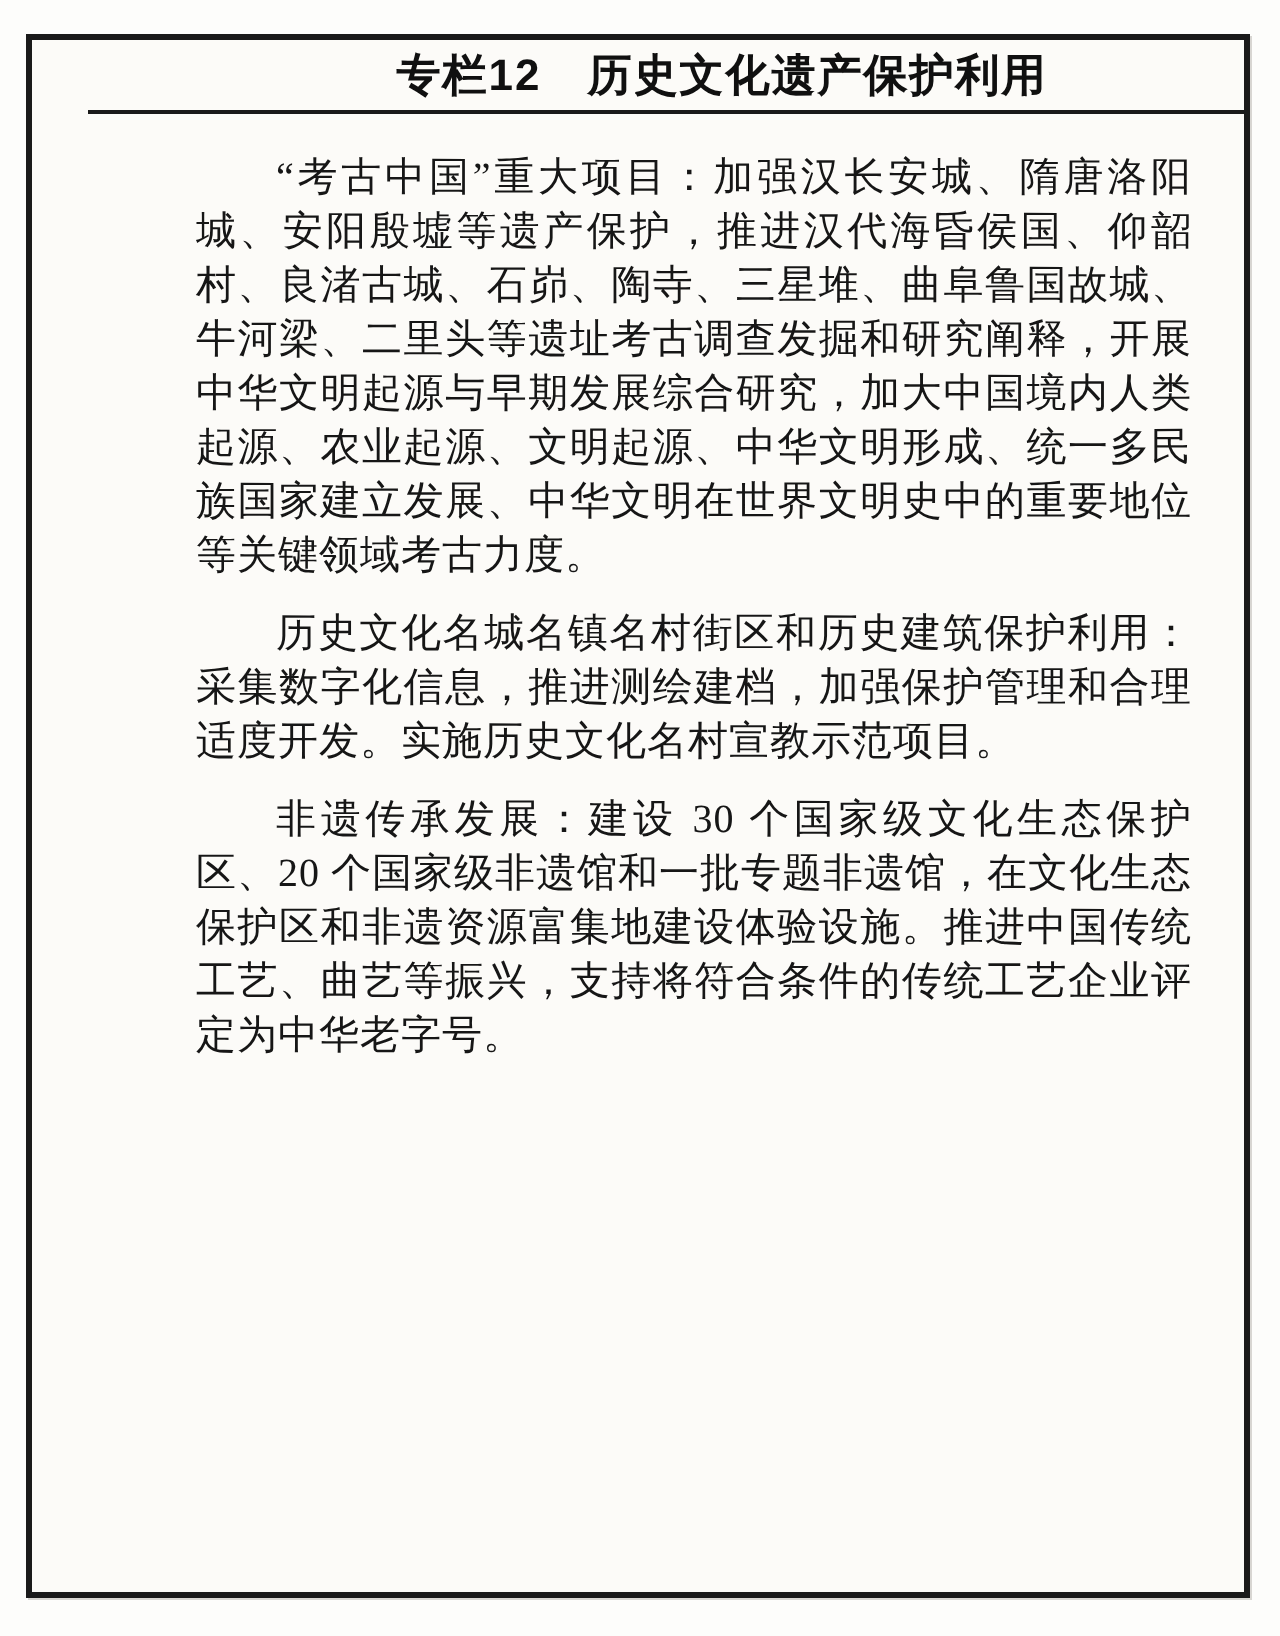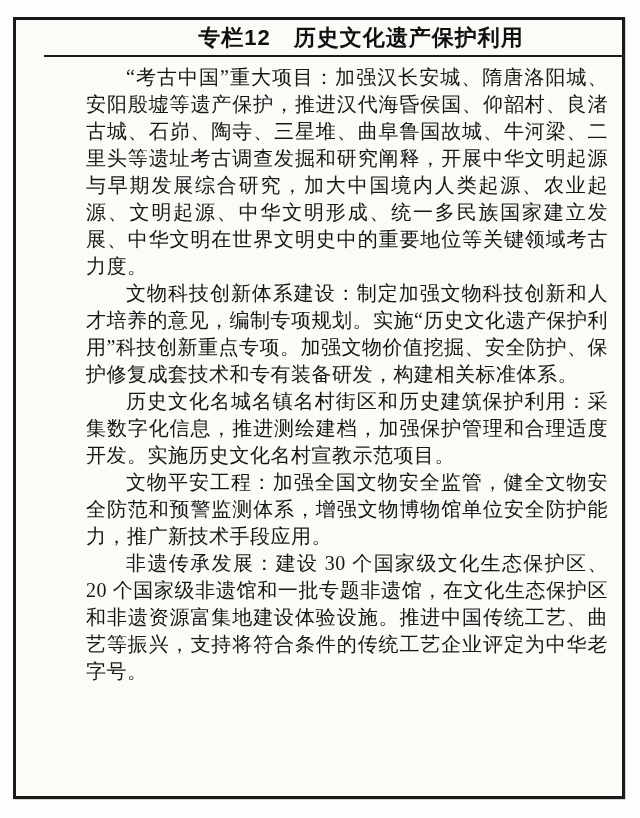--- a/index.html
+++ b/index.html
@@ -38,38 +38,36 @@
     font-weight: 700;
     font-size: 22px;
     letter-spacing: 1px;
     color: #101010;
     white-space: nowrap;
   }
   .panel-body {
     padding: 7px 14px 0 14px;
   }
   .panel-body p {
-    margin: 0;
+    margin: 12px;
     text-indent: 2em;
     font-size: 20px;
     line-height: 27px;
     letter-spacing: 0.5px;
     text-align: justify;
     color: #161616;
   }
 </style>
 </head>
 <body>
 
 <div class="page">
   <div class="panel">
     <div class="panel-header">
       <div class="panel-title">专栏12　历史文化遗产保护利用</div>
     </div>
     <div class="panel-body">
       <p>“考古中国”重大项目：加强汉长安城、隋唐洛阳城、安阳殷墟等遗产保护，推进汉代海昏侯国、仰韶村、良渚古城、石峁、陶寺、三星堆、曲阜鲁国故城、牛河梁、二里头等遗址考古调查发掘和研究阐释，开展中华文明起源与早期发展综合研究，加大中国境内人类起源、农业起源、文明起源、中华文明形成、统一多民族国家建立发展、中华文明在世界文明史中的重要地位等关键领域考古力度。</p>
-      <p>文物科技创新体系建设：制定加强文物科技创新和人才培养的意见，编制专项规划。实施“历史文化遗产保护利用”科技创新重点专项。加强文物价值挖掘、安全防护、保护修复成套技术和专有装备研发，构建相关标准体系。</p>
       <p>历史文化名城名镇名村街区和历史建筑保护利用：采集数字化信息，推进测绘建档，加强保护管理和合理适度开发。实施历史文化名村宣教示范项目。</p>
-      <p>文物平安工程：加强全国文物安全监管，健全文物安全防范和预警监测体系，增强文物博物馆单位安全防护能力，推广新技术手段应用。</p>
       <p>非遗传承发展：建设 30 个国家级文化生态保护区、20 个国家级非遗馆和一批专题非遗馆，在文化生态保护区和非遗资源富集地建设体验设施。推进中国传统工艺、曲艺等振兴，支持将符合条件的传统工艺企业评定为中华老字号。</p>
     </div>
   </div>
 </div>
 
 </body></html>

